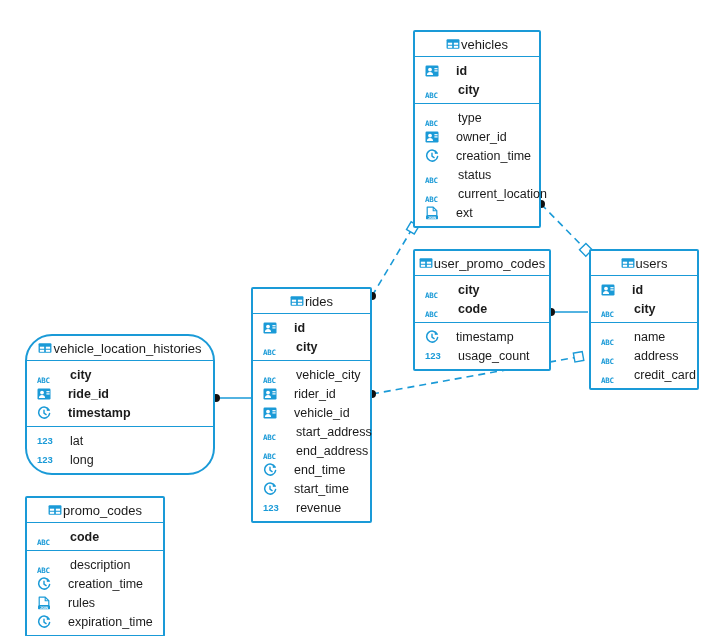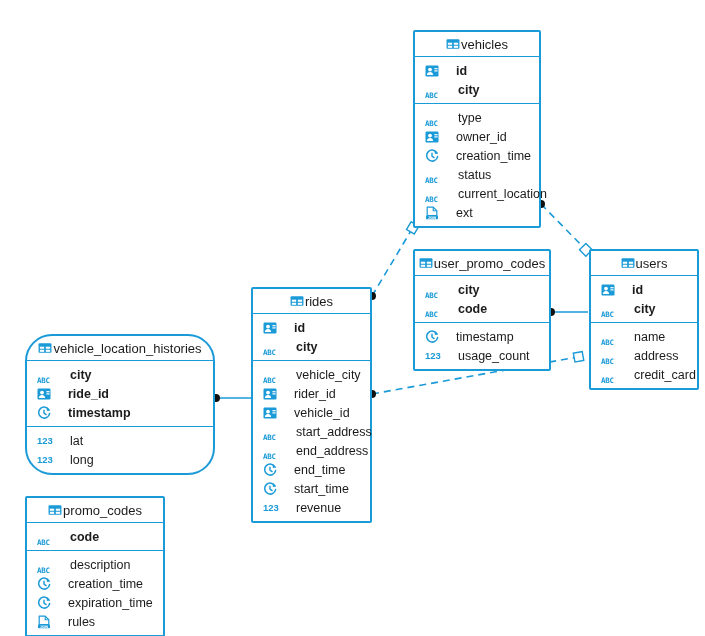--- a/index.html
+++ b/index.html
@@ -458,34 +458,34 @@
                 <path d="M12.1 4.1 A5.5 5.5 0 1 0 12.6 7.6" fill="none" stroke="#1a9ad7" stroke-width="1.5" stroke-linecap="round"></path>
                 <path d="M9.6 1.8 L12.7 4.2 L9.9 5.1 Z" fill="#1a9ad7"></path>
                 <path d="M7 4.3 L7 7.2 L9.1 8.6" fill="none" stroke="#1a9ad7" stroke-width="1.4" stroke-linecap="round" stroke-linejoin="round"></path>
               </svg>
             </span>
             <span>creation_time</span>
           </div>
           <div class="row">
             <span class="ic">
               <svg viewBox="0 0 14 14">
-                <path d="M12.1 4.1 A5.5 5.5 0 1 0 12.6 7.6" fill="none" stroke="#1a9ad7" stroke-width="1.5" stroke-linecap="round"></path>
-                <path d="M9.6 1.8 L12.7 4.2 L9.9 5.1 Z" fill="#1a9ad7"></path>
-                <path d="M7 4.3 L7 7.2 L9.1 8.6" fill="none" stroke="#1a9ad7" stroke-width="1.4" stroke-linecap="round" stroke-linejoin="round"></path>
-              </svg>
-            </span>
-            <span>expiration_time</span>
-          </div>
-          <div class="row">
-            <span class="ic">
-              <svg viewBox="0 0 14 14">
                 <path d="M2.2 1.2 h6.0 l3.6 3.4 v5.0 h-9.6 z" fill="none" stroke="#1a9ad7" stroke-width="1.2" stroke-linejoin="round"></path>
                 <path d="M8.2 1.3 v3.4 h3.5" fill="none" stroke="#1a9ad7" stroke-width="1.1"></path>
                 <rect x="1.0" y="9.6" width="12" height="3.6" rx="0.6" fill="#1a9ad7"></rect>
                 <text x="7" y="12.6" font-family="DejaVu Sans Mono, monospace" font-size="3.4" font-weight="bold" fill="#fff" text-anchor="middle">JSON</text>
               </svg>
             </span>
             <span>rules</span>
           </div>
+          <div class="row">
+            <span class="ic">
+              <svg viewBox="0 0 14 14">
+                <path d="M12.1 4.1 A5.5 5.5 0 1 0 12.6 7.6" fill="none" stroke="#1a9ad7" stroke-width="1.5" stroke-linecap="round"></path>
+                <path d="M9.6 1.8 L12.7 4.2 L9.9 5.1 Z" fill="#1a9ad7"></path>
+                <path d="M7 4.3 L7 7.2 L9.1 8.6" fill="none" stroke="#1a9ad7" stroke-width="1.4" stroke-linecap="round" stroke-linejoin="round"></path>
+              </svg>
+            </span>
+            <span>expiration_time</span>
+          </div>
         </div>
       </div>
     </div>
 </div>
 
 </body></html>

